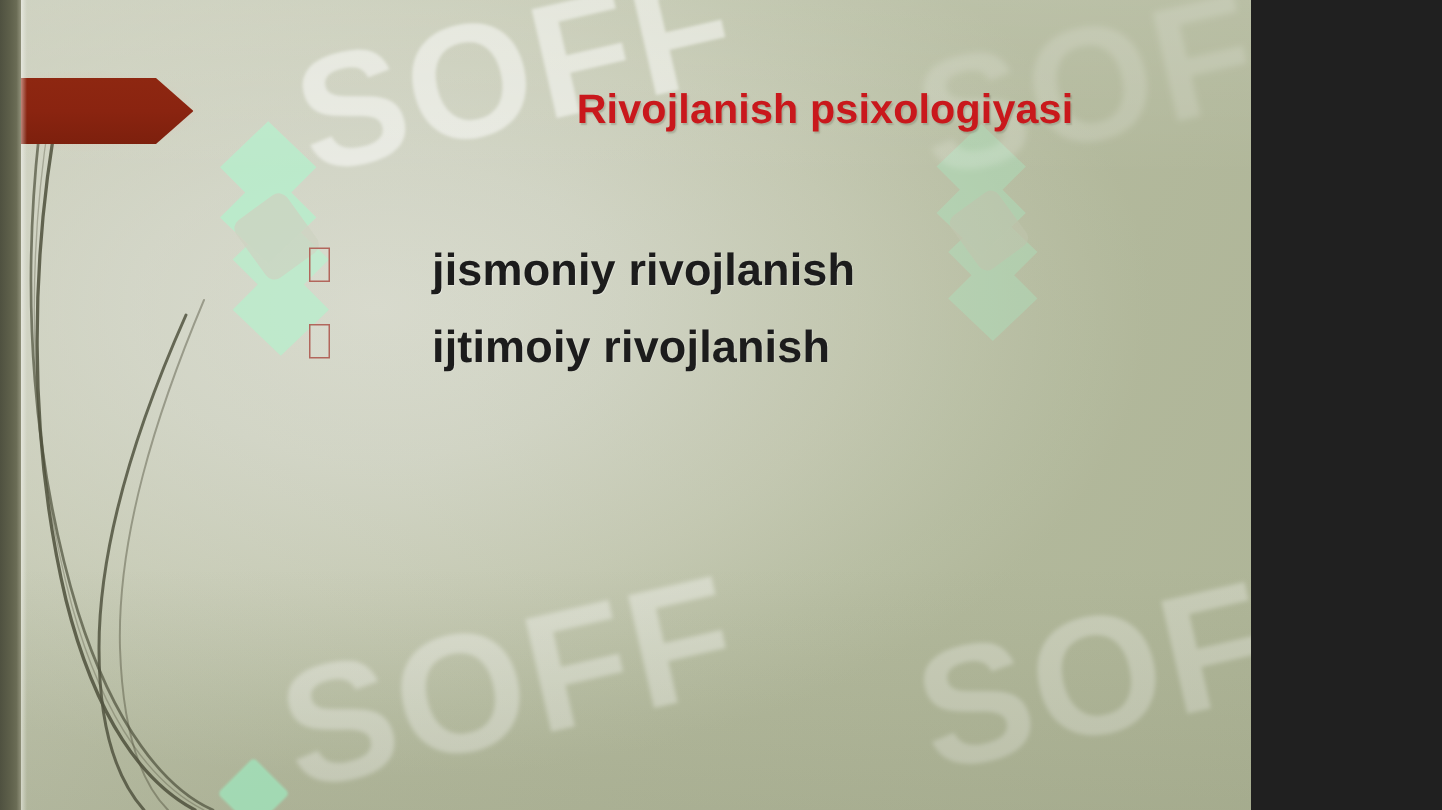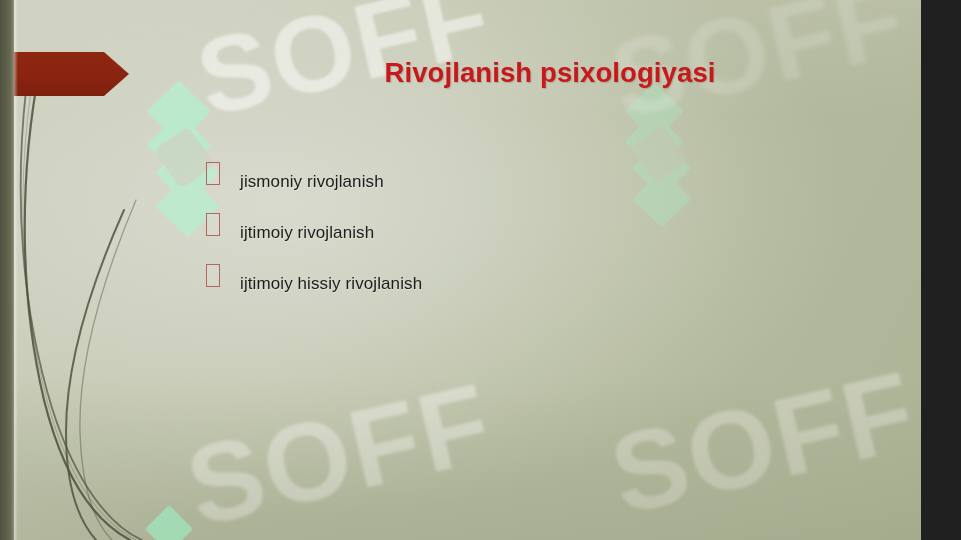--- a/index.html
+++ b/index.html
@@ -2,21 +2,21 @@
 <html><head>
 <meta charset="utf-8">
 <style>
   html, body {
     margin: 0;
     padding: 0;
     background: #202020;
   }
   #slide {
     position: relative;
-    width: 921px;
+    width: 834px;
     height: 540px;
     overflow: hidden;
     font-family: "Liberation Sans", sans-serif;
     background: #7dd3fc;
   }
 
   
   .bg-base {
     position: absolute;
     inset: 0;
@@ -148,25 +148,26 @@
     flex: 0 0 auto;
     width: 12px;
     height: 21px;
     border: 1.6px solid #b2665c;
     margin-right: 20px;
     position: relative;
     top: -2px;
     background: rgba(255,255,255,0.06);
   }
   .bullet-text {
-    font-size: 17px;
-    font-weight: normal;
+    font-size: 30px;
+    font-weight: bold;
     color: #1c1c1c;
     letter-spacing: 0.1px;
     text-shadow: 0.5px 0.5px 0.6px rgba(255,255,255,0.35);
+    margin-left: 48px;
   }
 
   .diamond {
     position: absolute;
     left: 152px; top: 512px;
     width: 34px; height: 34px;
     background: #9fe6bd;
     opacity: 0.75;
     transform: rotate(45deg);
     border-radius: 3px;
@@ -233,20 +234,16 @@
     <div class="bullet-row">
       <span class="bullet-marker"></span>
       <span class="bullet-text">jismoniy rivojlanish</span>
     </div>
 
     <div class="bullet-row">
       <span class="bullet-marker"></span>
       <span class="bullet-text">ijtimoiy rivojlanish</span>
     </div>
 
-    <div class="bullet-row">
-      <span class="bullet-marker"></span>
-      <span class="bullet-text">ijtimoiy hissiy rivojlanish</span>
-    </div>
 
   </div>
 
 </div>
 
 </body></html>

